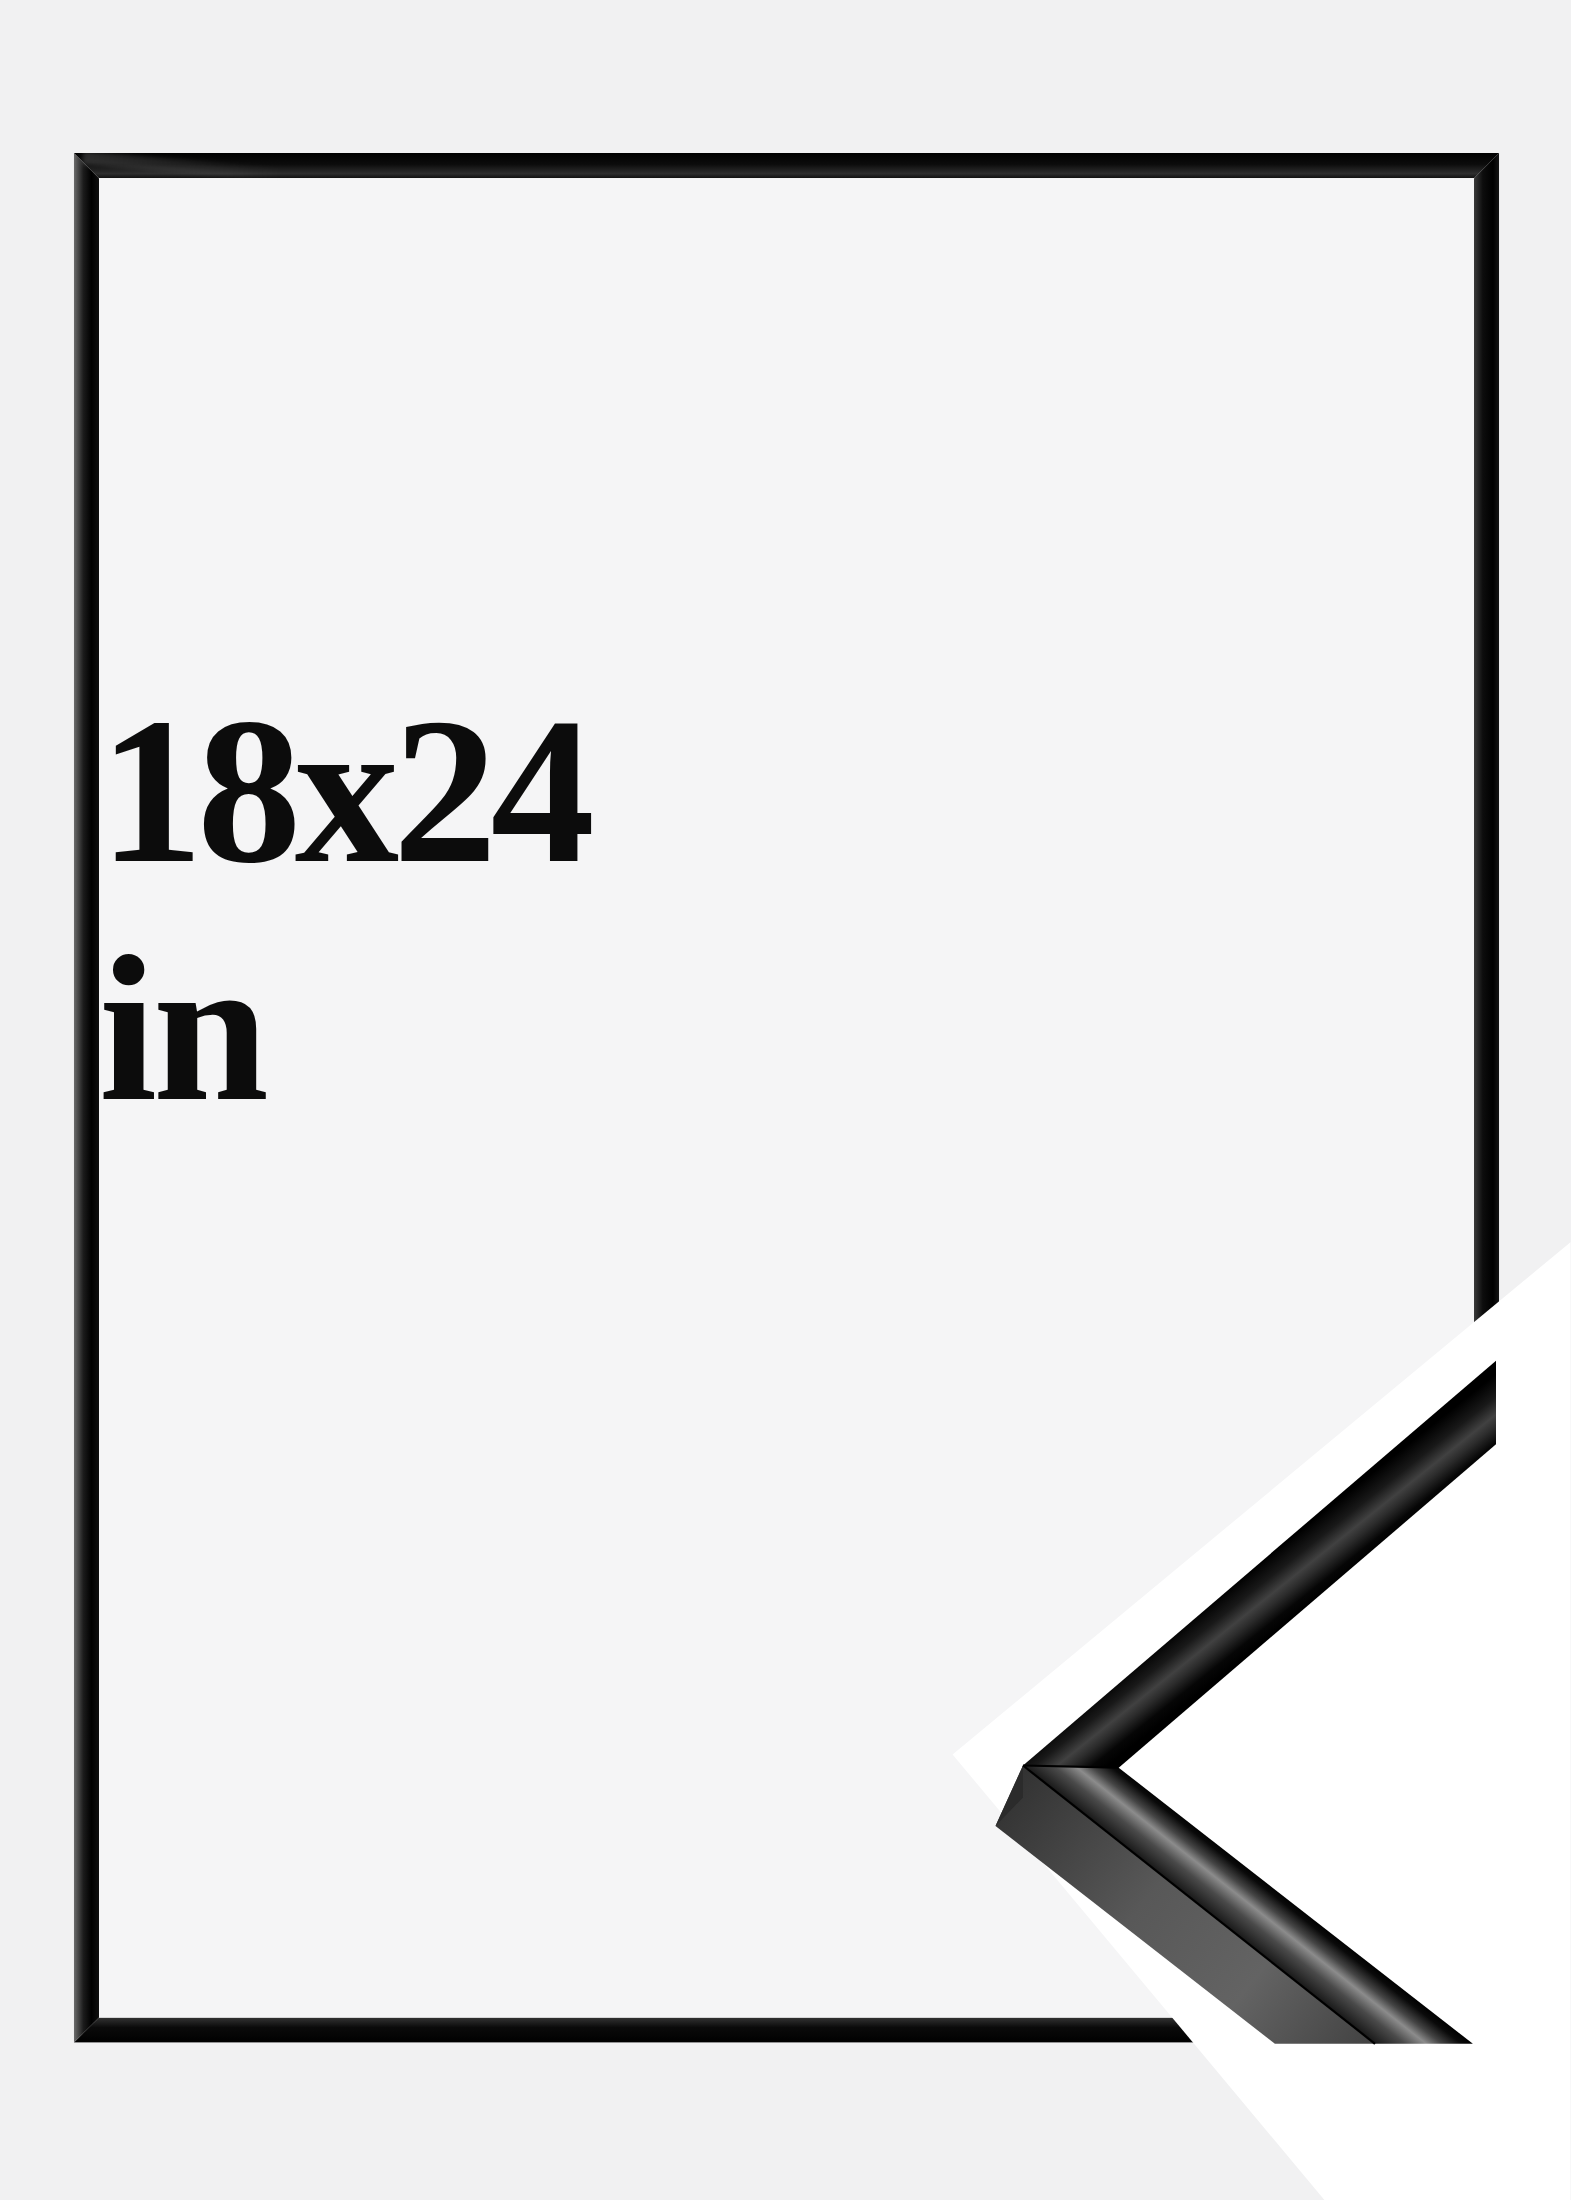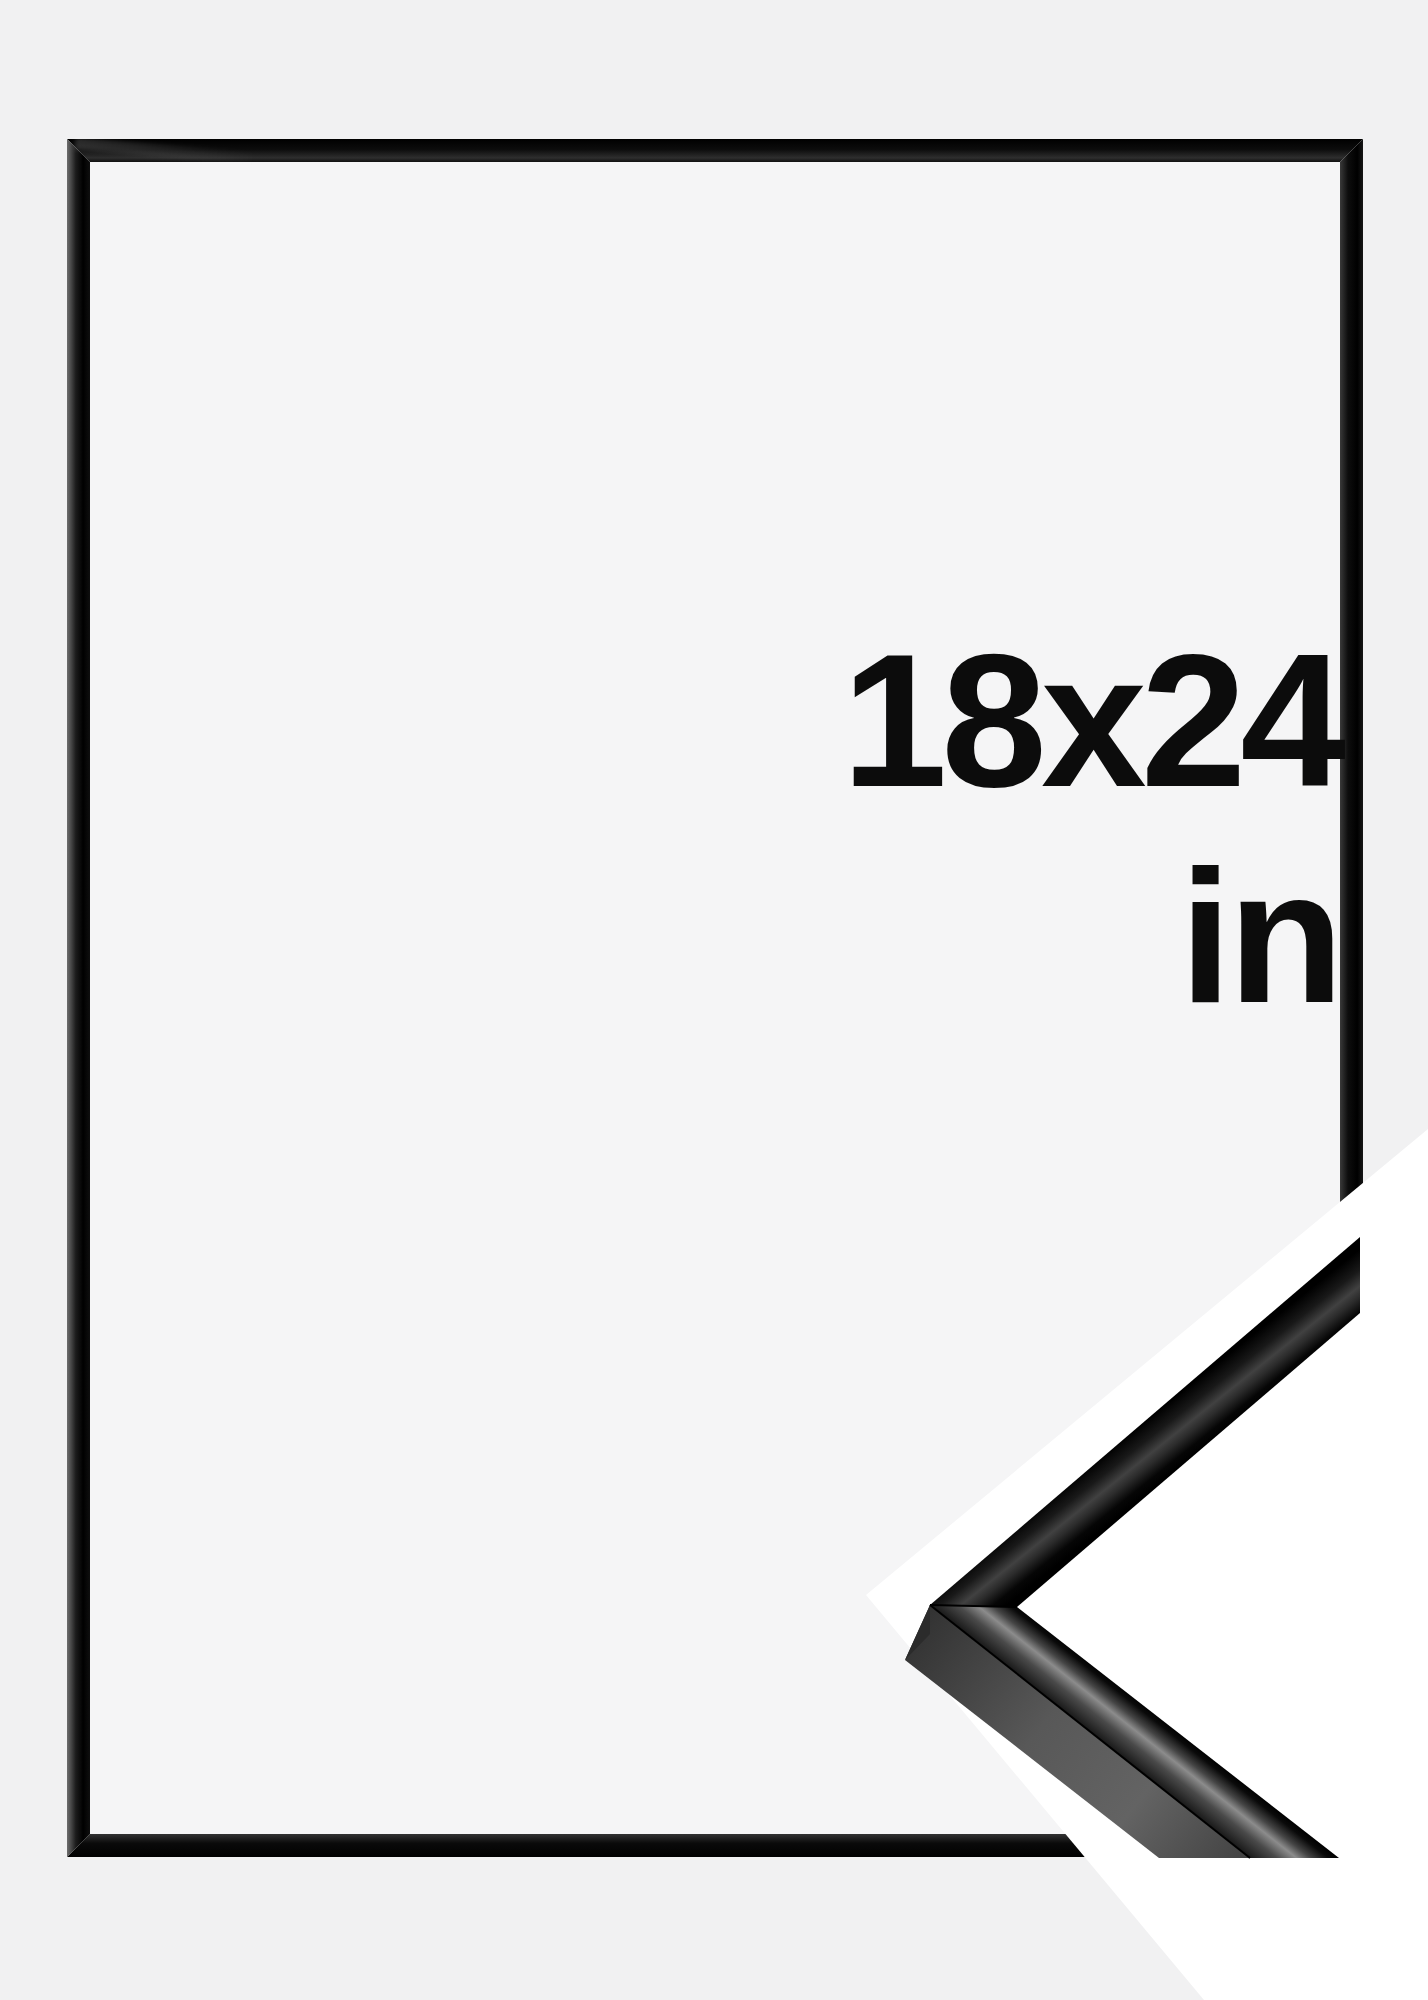--- a/index.html
+++ b/index.html
@@ -41,29 +41,28 @@
   
   .corner-sheen{
     position:absolute;left:8px;top:6px;width:180px;height:12px;
     transform:rotate(5deg);
     background:linear-gradient(to right,rgba(255,255,255,.16),rgba(255,255,255,0));
     filter:blur(2px);
   }
   
   .size-text{
     position:absolute;left:23px;right:23px;top:486px;
-    text-align:right;color:var(--text,#0c0c0c);
+    text-align:left;color:var(--text,#0c0c0c);font-family:Liberation Serif, serif;
   }
   .size-value{
     font-size:190px;line-height:190px;font-weight:bold;letter-spacing:-6px;
   }
   .size-unit{
     font-size:190px;line-height:190px;font-weight:bold;letter-spacing:-4px;
     margin-top:26px;
-    margin-left:32px;
   }
   
   .overlay{position:absolute;inset:0;pointer-events:none;}
   .cutout{fill:var(--cutout_white,#ffffff);}
   .seam{stroke:#000;stroke-width:2;fill:none;}
 </style>
 </head>
 <body>
 
 <div class="page">

